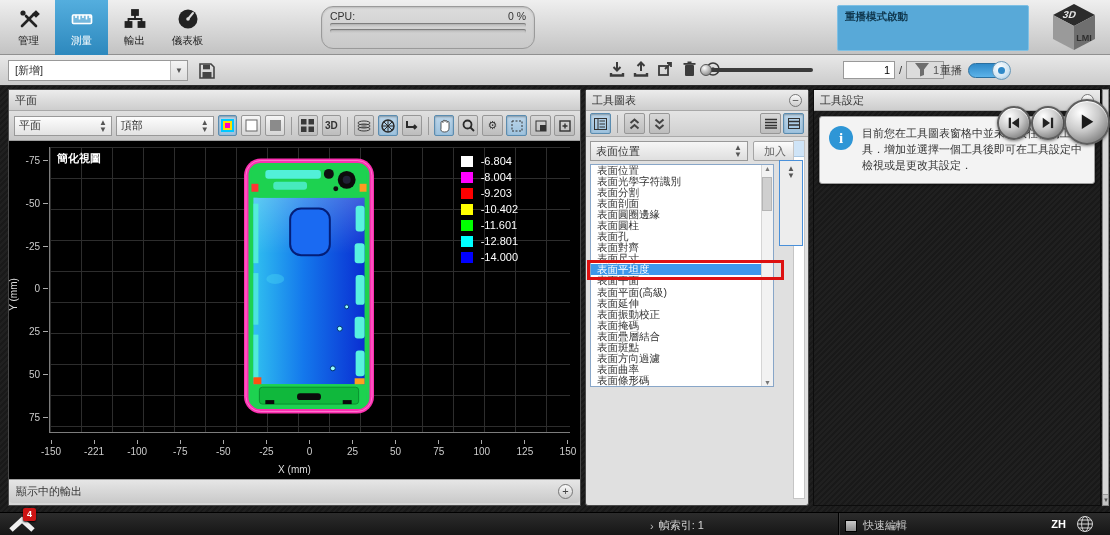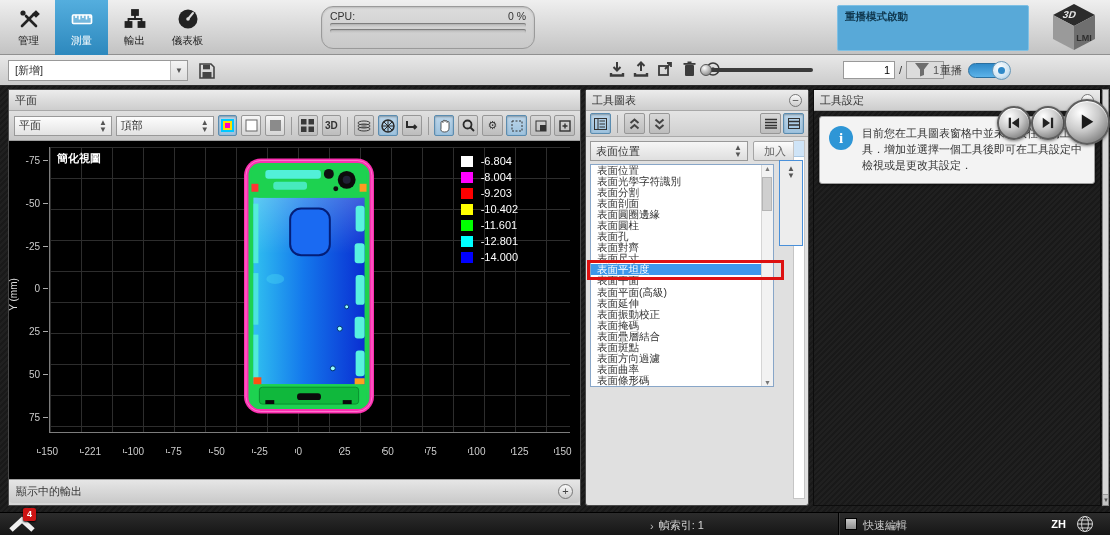--- a/index.html
+++ b/index.html
@@ -100,21 +100,21 @@
                            linear-gradient(90deg,#2d2d2d 1px,transparent 1px);
           background-size:31px 31px; }
   .overlay-label { position:absolute; left:48px; top:10px; color:#fff; font-weight:bold;
           font-size:11px; z-index:5;text-align:center; }
   .ylabel { position:absolute; left:-12px; top:148px; transform:rotate(-90deg); color:#ddd; font-size:10px; }
   .yticks { position:absolute; left:0; top:14px; width:39px; height:268px; display:flex;
           flex-direction:column; justify-content:space-between; }
   .ytick { display:flex; align-items:center; justify-content:flex-end; gap:3px; color:#ccc; font-size:10px; }
   .ytick i { display:block; width:5px; height:1px; background:#aaa; }
   .xticks { position:absolute; left:28px; width:545px; bottom:22px; display:flex; justify-content:space-between; }
-  .xtick { display:flex; flex-direction:row; align-items:center; color:#ccc; font-size:10px; width:28px; }
+  .xtick { display:flex; flex-direction:column; align-items:center; color:#ccc; font-size:10px; width:28px; }
   .xtick i { display:block; width:1px; height:4px; background:#aaa; margin-bottom:2px; }
   .xlabel { position:absolute; left:0; right:0; bottom:4px; text-align:center; color:#ddd; font-size:10px; }
   .legend { position:absolute; right:62px; top:14px; display:flex; flex-direction:column; gap:4px; z-index:6; }
   .legrow { display:flex; align-items:center; gap:8px; }
   .legrow i { display:block; width:12px; height:11px; }
   .legrow span { color:#fff; font-size:11px; }
   .phone { position:absolute; left:234px; top:17px; width:132px; height:256px; }
 
   .outputs-bar { height:24px; background:linear-gradient(#e6e6e6,#c9c9c9); border-top:1px solid #9f9f9f;
           display:flex; align-items:center; justify-content:space-between; padding:0 7px;
@@ -173,21 +173,21 @@
   .footer { position:absolute; left:0; bottom:0; width:100%; height:23px;
           background:linear-gradient(#2c2c2c,#161616); border-top:1px solid #000;
           color:#ccc; font-size:11px; }
   .chevron-up { position:absolute; left:7px; top:3px; cursor:pointer; }
   .badge { position:absolute; left:23px; top:-5px; min-width:13px; height:13px; background:#cc1414;
           color:#fff; font-size:9px; font-weight:bold; text-align:center; line-height:13px;
           border-radius:2px; box-shadow:0 1px 2px #000; z-index:5; }
   .f-frame { position:absolute; left:650px; top:5px; display:flex; gap:5px; align-items:center;
           color:#d5d5d5; cursor:pointer; }
   .f-frame .chev { color:#bbb; font-size:11px; }
-  .f-quick { position:absolute; left:845px; top:5px; display:flex; gap:6px; align-items:flex-start; cursor:pointer; }
+  .f-quick { position:absolute; left:845px; top:5px; display:flex; gap:6px; align-items:center; cursor:pointer; }
   .f-check { width:12px; height:12px; background:linear-gradient(#c9c9c9,#8c8c8c); border:1px solid #000; }
   .f-divider { position:absolute; left:838px; top:0; bottom:0; width:1px; background:#000;
           box-shadow:1px 0 0 #3a3a3a; }
   .f-lang { position:absolute; right:44px; top:5px; color:#fff; font-weight:bold; }
   .globe { position:absolute; right:16px; top:2px; cursor:pointer; }
 </style>
 </head>
 <body>
 
 <div class="window">
@@ -603,20 +603,21 @@
             </div>
             <div class="xtick">
               <i></i>
               <span>125</span>
             </div>
             <div class="xtick">
               <i></i>
               <span>150</span>
             </div>
         </div>
+        <div class="xlabel">X (mm)</div>
       </div>
 
       <div class="outputs-bar">
         <span>顯示中的輸出</span>
         <span class="plus-btn">+</span>
       </div>
     </div>
 
     <div class="tools-panel">
       <div class="panel-header">

